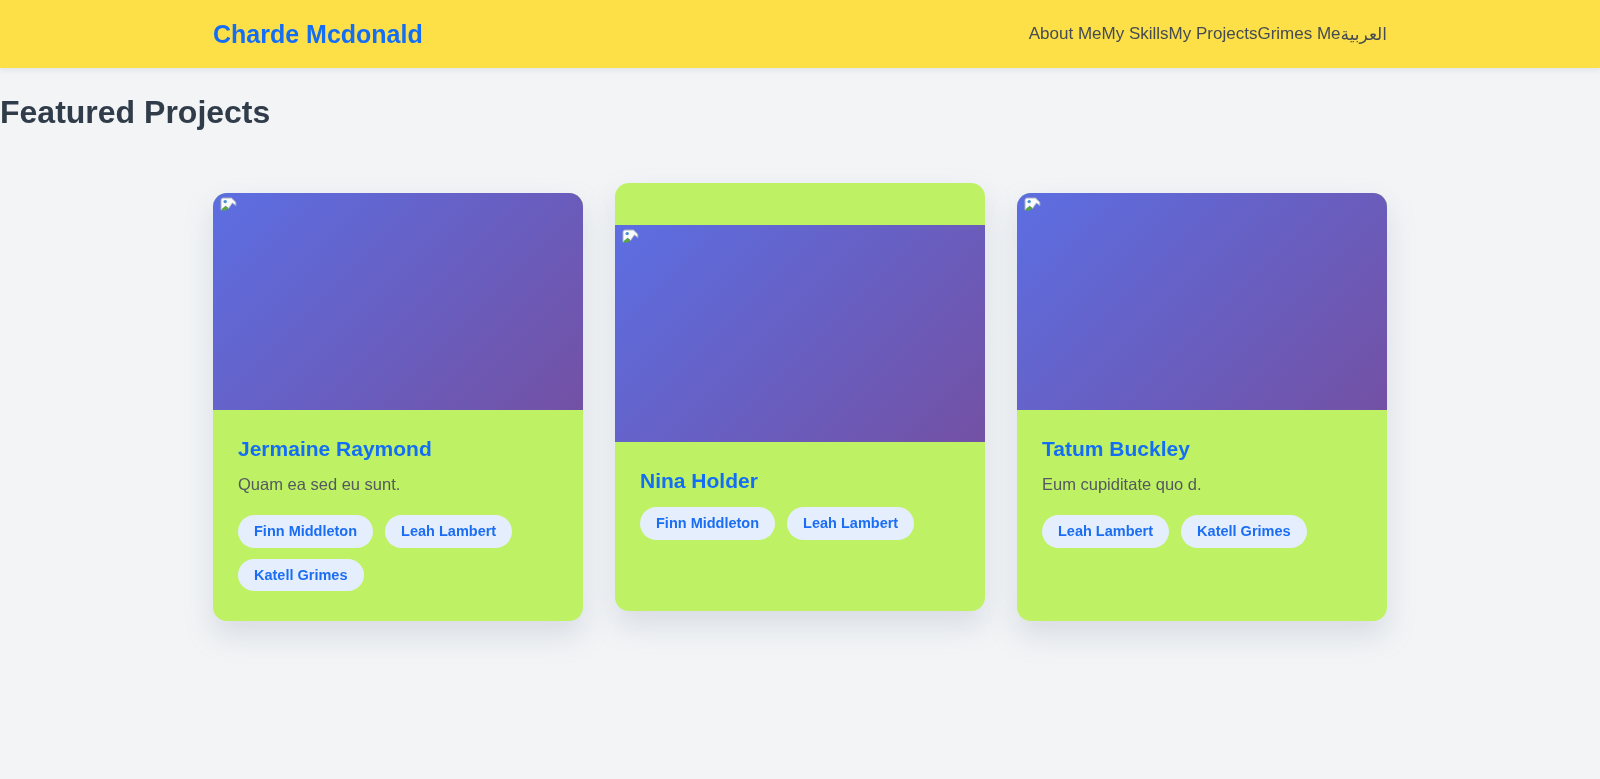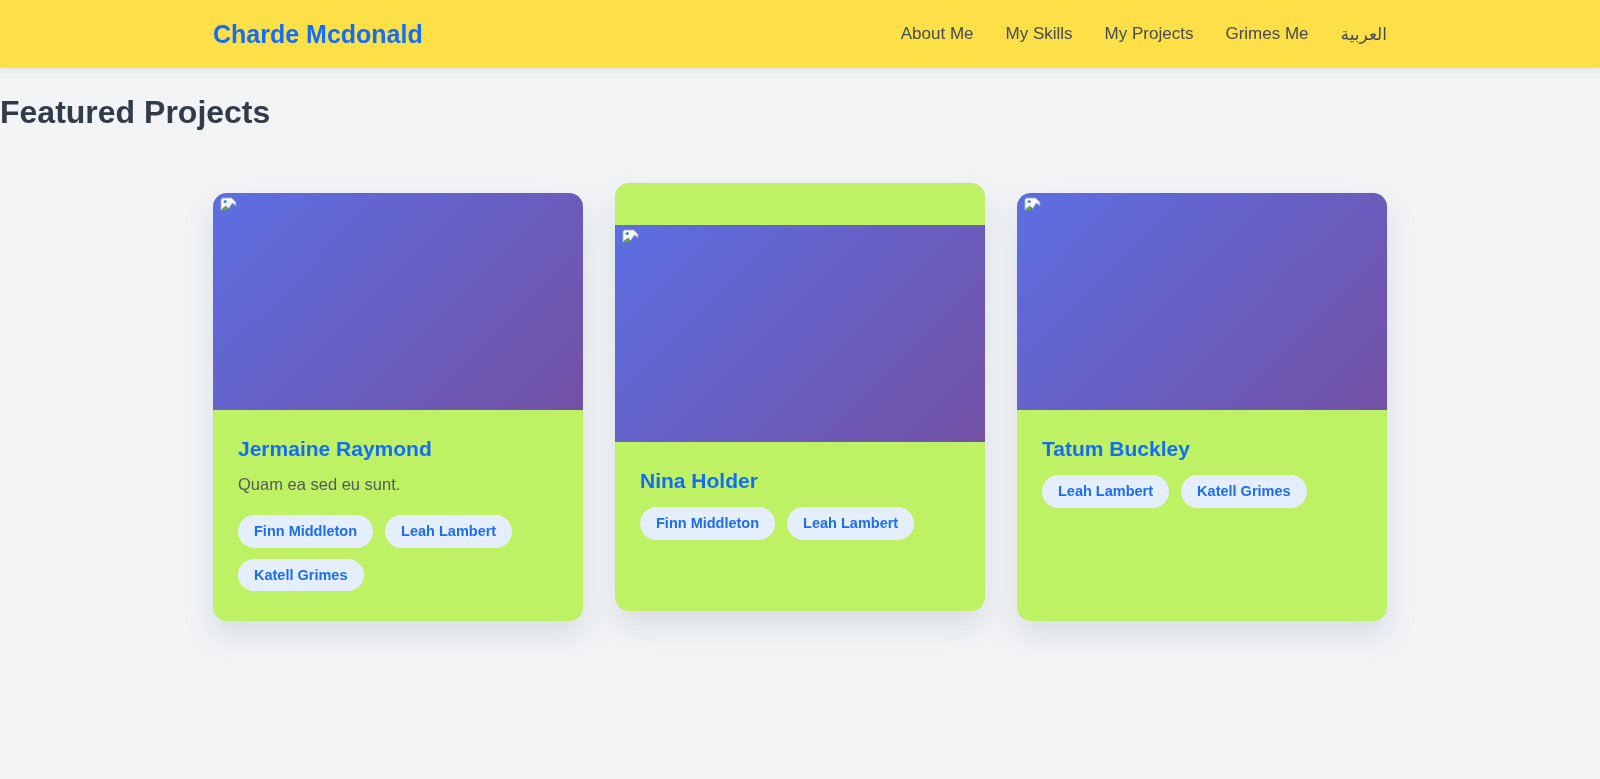--- a/index.html
+++ b/index.html
@@ -29,21 +29,21 @@
     justify-content: space-between;
     height: 100%;
   }
   .brand {
     color: #146ef5;
     font-size: 25px;
     font-weight: 700;
     text-decoration: none;
     cursor: pointer;
   }
-  nav { display: flex; align-items: center; gap: 32px; }
+  nav { display: flex; align-items: center; }
   nav a {
     color: #454b52;
     font-size: 17px;
     text-decoration: none;
     cursor: pointer;
   }
   
   .section-title {
     text-align: left;
     color: #303c49;
@@ -158,20 +158,21 @@
   <article class="card">
     <div class="card-media">
       <svg class="broken-icon" width="20" height="18" viewBox="0 0 20 18">
         <path d="M2 3.2 C2 2 3 1 4.2 1 L12.5 1 L16.8 5.2 L16.8 8.6 L13.4 6 L9.6 11.4 L6.6 9.2 L2 13.2 Z" fill="#fbfcfd" stroke="#aab3bc" stroke-width="1"></path>
         <path d="M2.8 12.2 L6.5 9 L9.1 10.9 L7.3 13.4 L4 13.6 C3.2 13.6 2.8 13 2.8 12.2 Z" fill="#5aa645"></path>
         <circle cx="6.2" cy="4.6" r="1.7" fill="#4a8fd3"></circle>
       </svg>
     </div>
     <div class="card-body">
       <h3 class="card-title">Tatum Buckley</h3>
+      <p class="card-desc">Eum cupiditate quo d.</p>
       <div class="tags">
             <span class="pill">Leah Lambert</span>
             <span class="pill">Katell Grimes</span>
           </div>
     </div>
   </article>
 </div>
 </main>
 
 </body></html>

